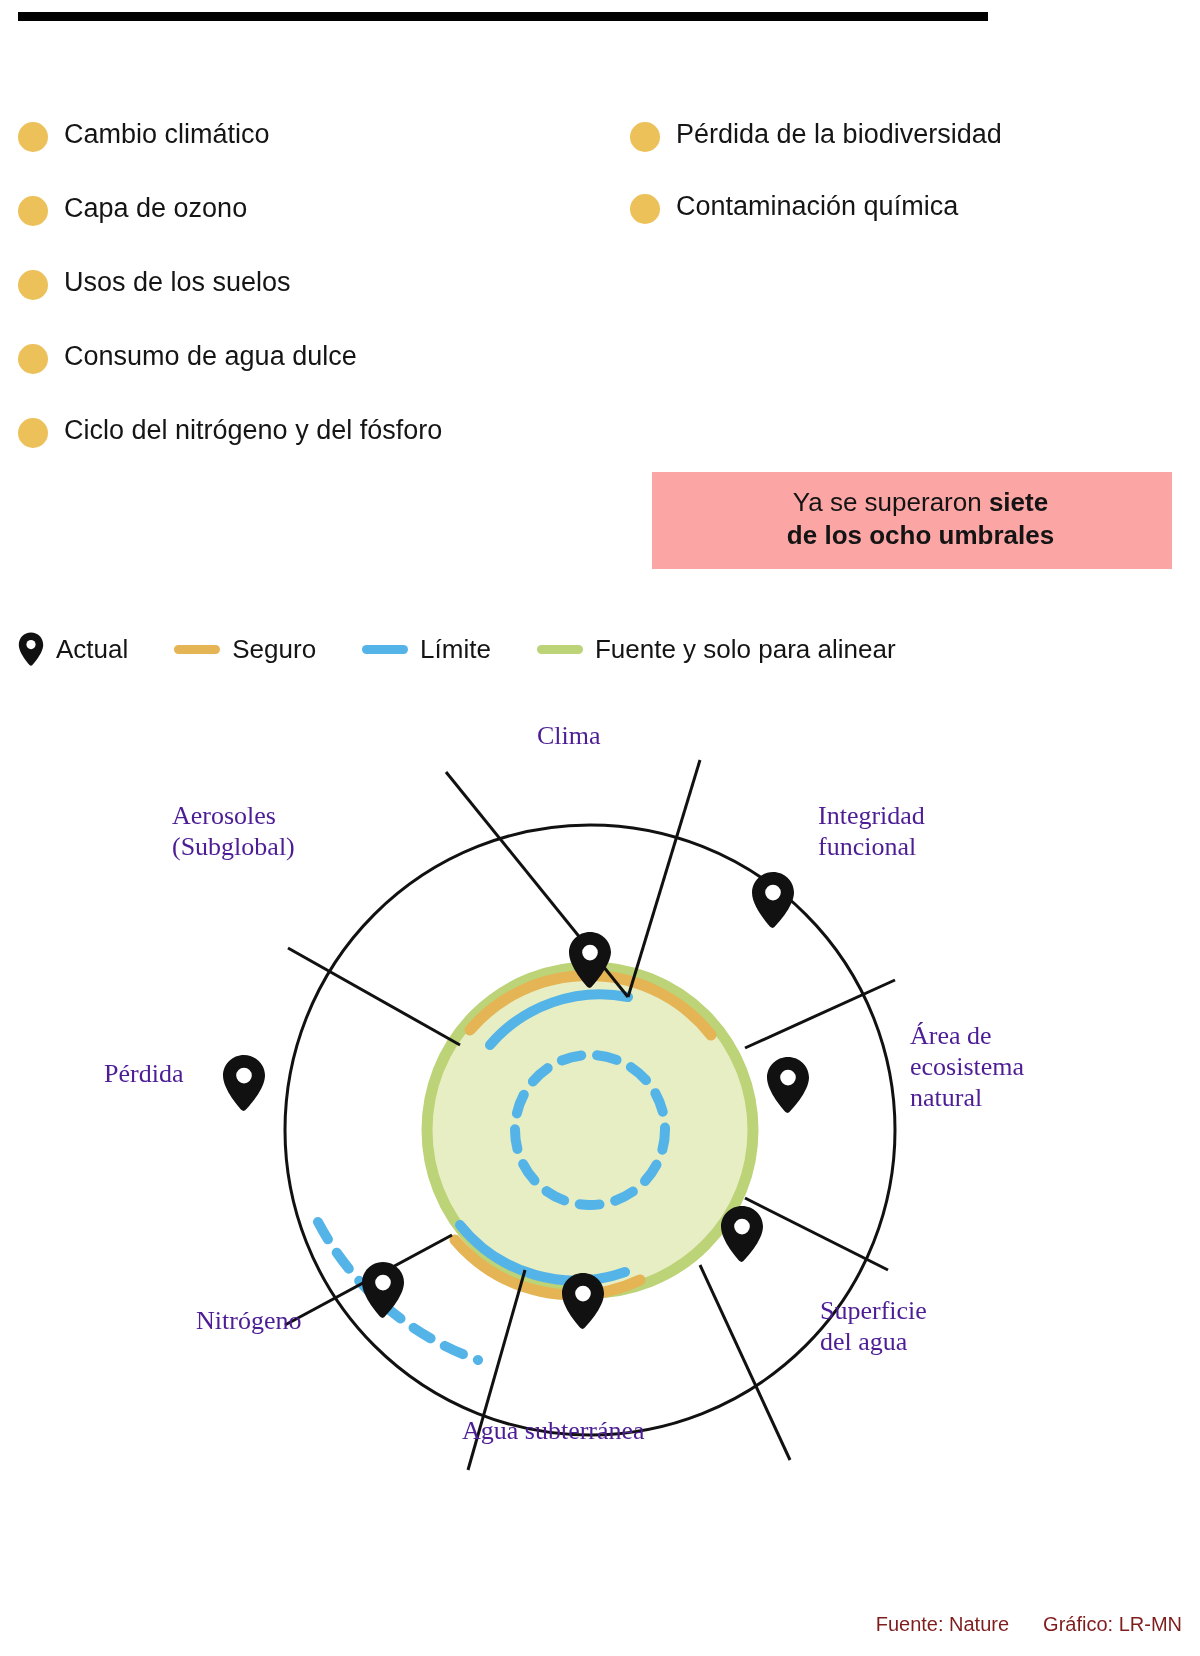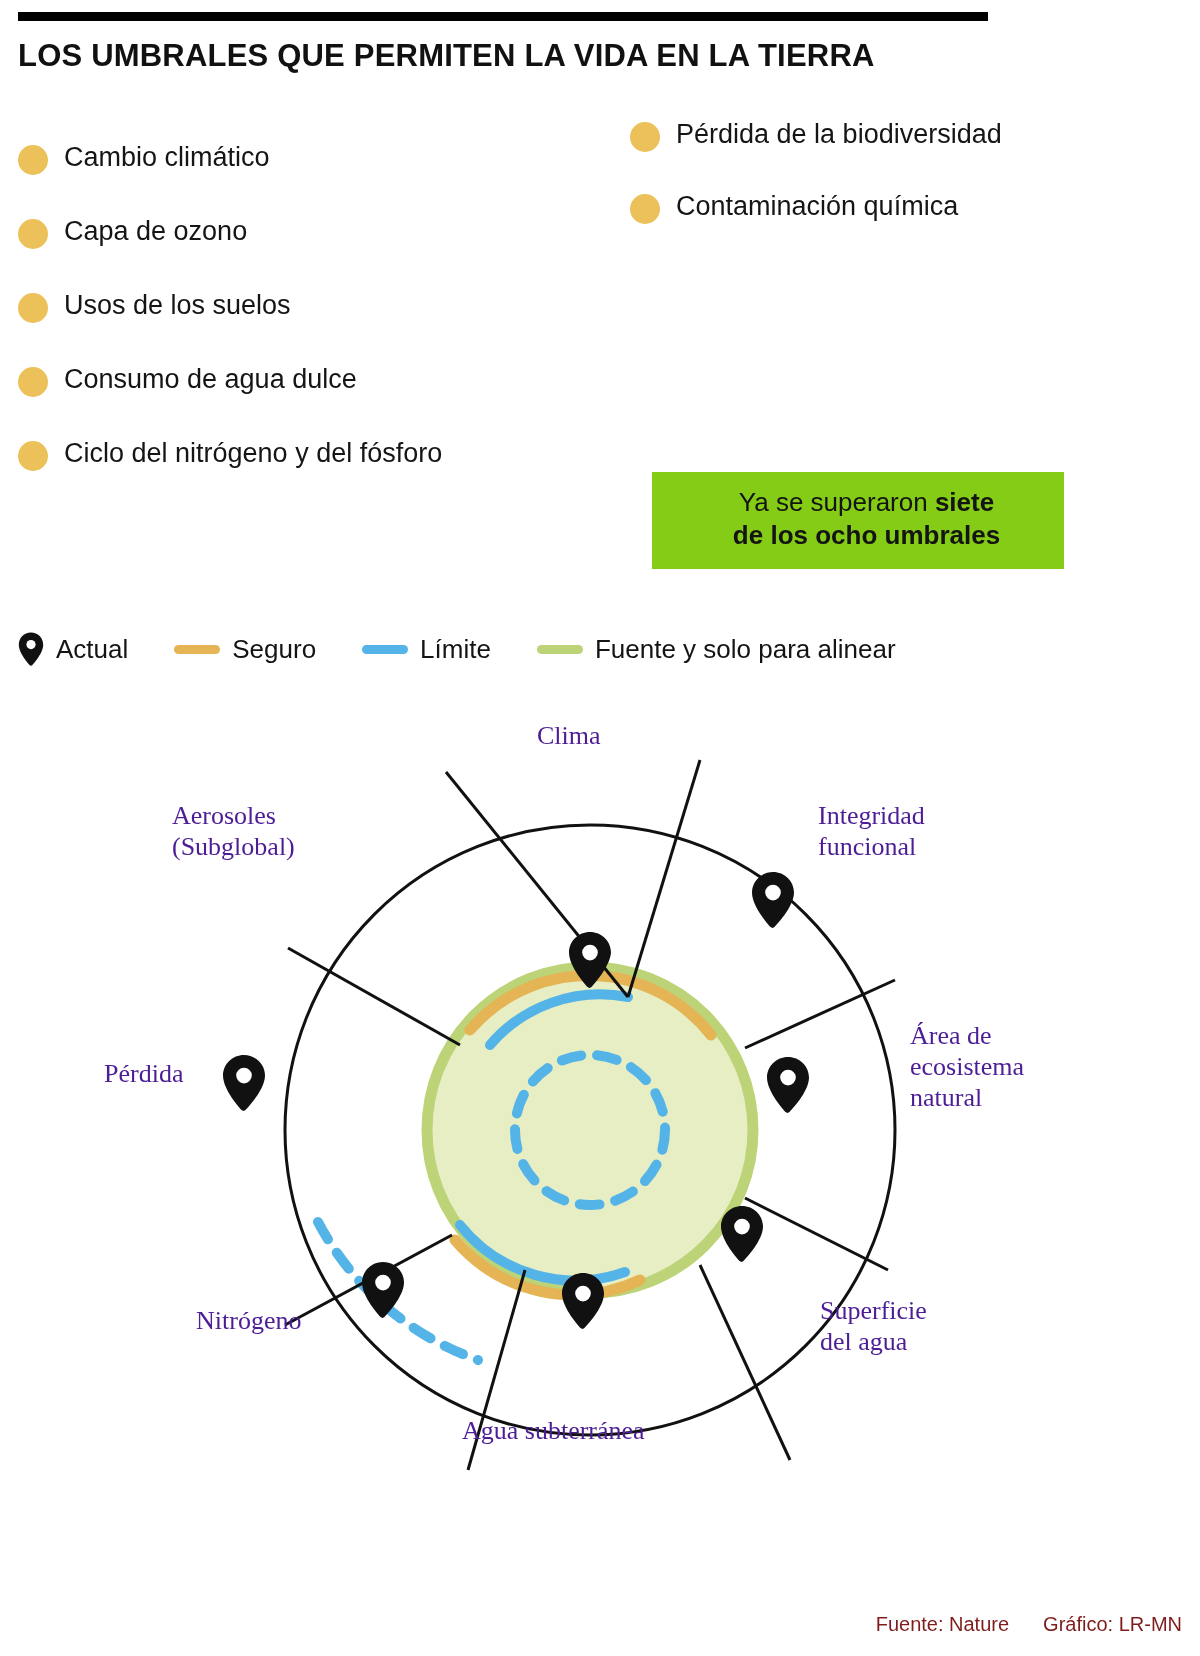--- a/index.html
+++ b/index.html
@@ -29,21 +29,20 @@
     font-weight: bold;
     letter-spacing: 0.2px;
     color: #111111;
   }
 
   
   .bullets-left {
     position: absolute;
     left: 18px; top: 118px;
     width: 600px;
-    margin-top: 23px;
   }
   .bullets-right {
     position: absolute;
     left: 630px; top: 118px;
     width: 560px;
   }
   .bullet-row {
     display: flex;
     align-items: flex-start;
     margin-bottom: 28px;
@@ -61,23 +60,23 @@
   .bullet-label {
     font-size: 27px;
     line-height: 1.22;
     color: #151515;
   }
 
   
   .callout {
     position: absolute;
     left: 652px; top: 472px;
-    width: 412px;
+    width: 520px;
     padding: 14px 1px 16px 18px;
-    background: #84cc16;
+    background: #fca5a5;
     text-align: center;
     font-size: 26px;
     line-height: 1.28;
     color: #141414;
   }
   .callout b { font-weight: bold; }
 
   
   .legend {
     position: absolute;
@@ -130,21 +129,20 @@
     display: flex;
     gap: 34px;
   }
 </style>
 </head>
 <body>
 
 <div class="page">
 
   <div class="top-rule"></div>
-  <div class="title">LOS UMBRALES QUE PERMITEN LA VIDA EN LA TIERRA</div>
 
   <div class="bullets-left">
     <div class="bullet-row">
       <span class="dot"></span>
       <span class="bullet-label">Cambio climático</span>
     </div>
     <div class="bullet-row">
       <span class="dot"></span>
       <span class="bullet-label">Capa de ozono</span>
     </div>

